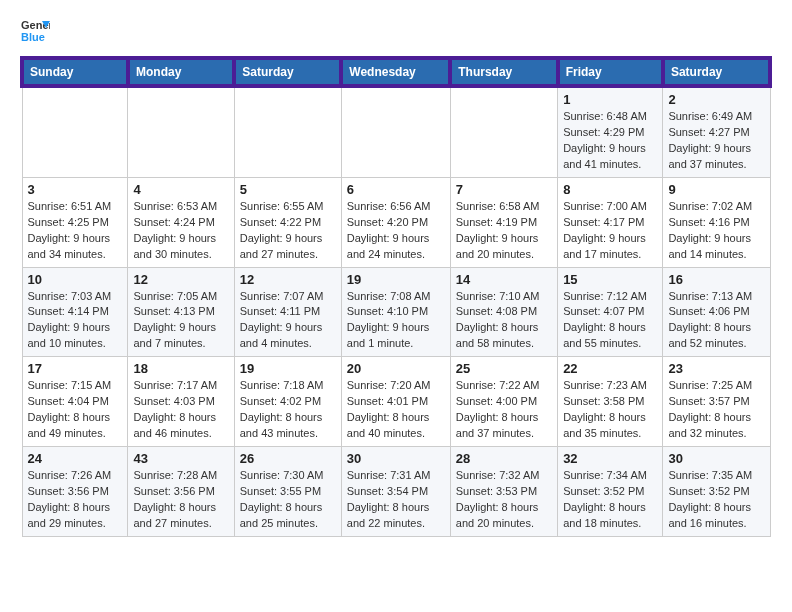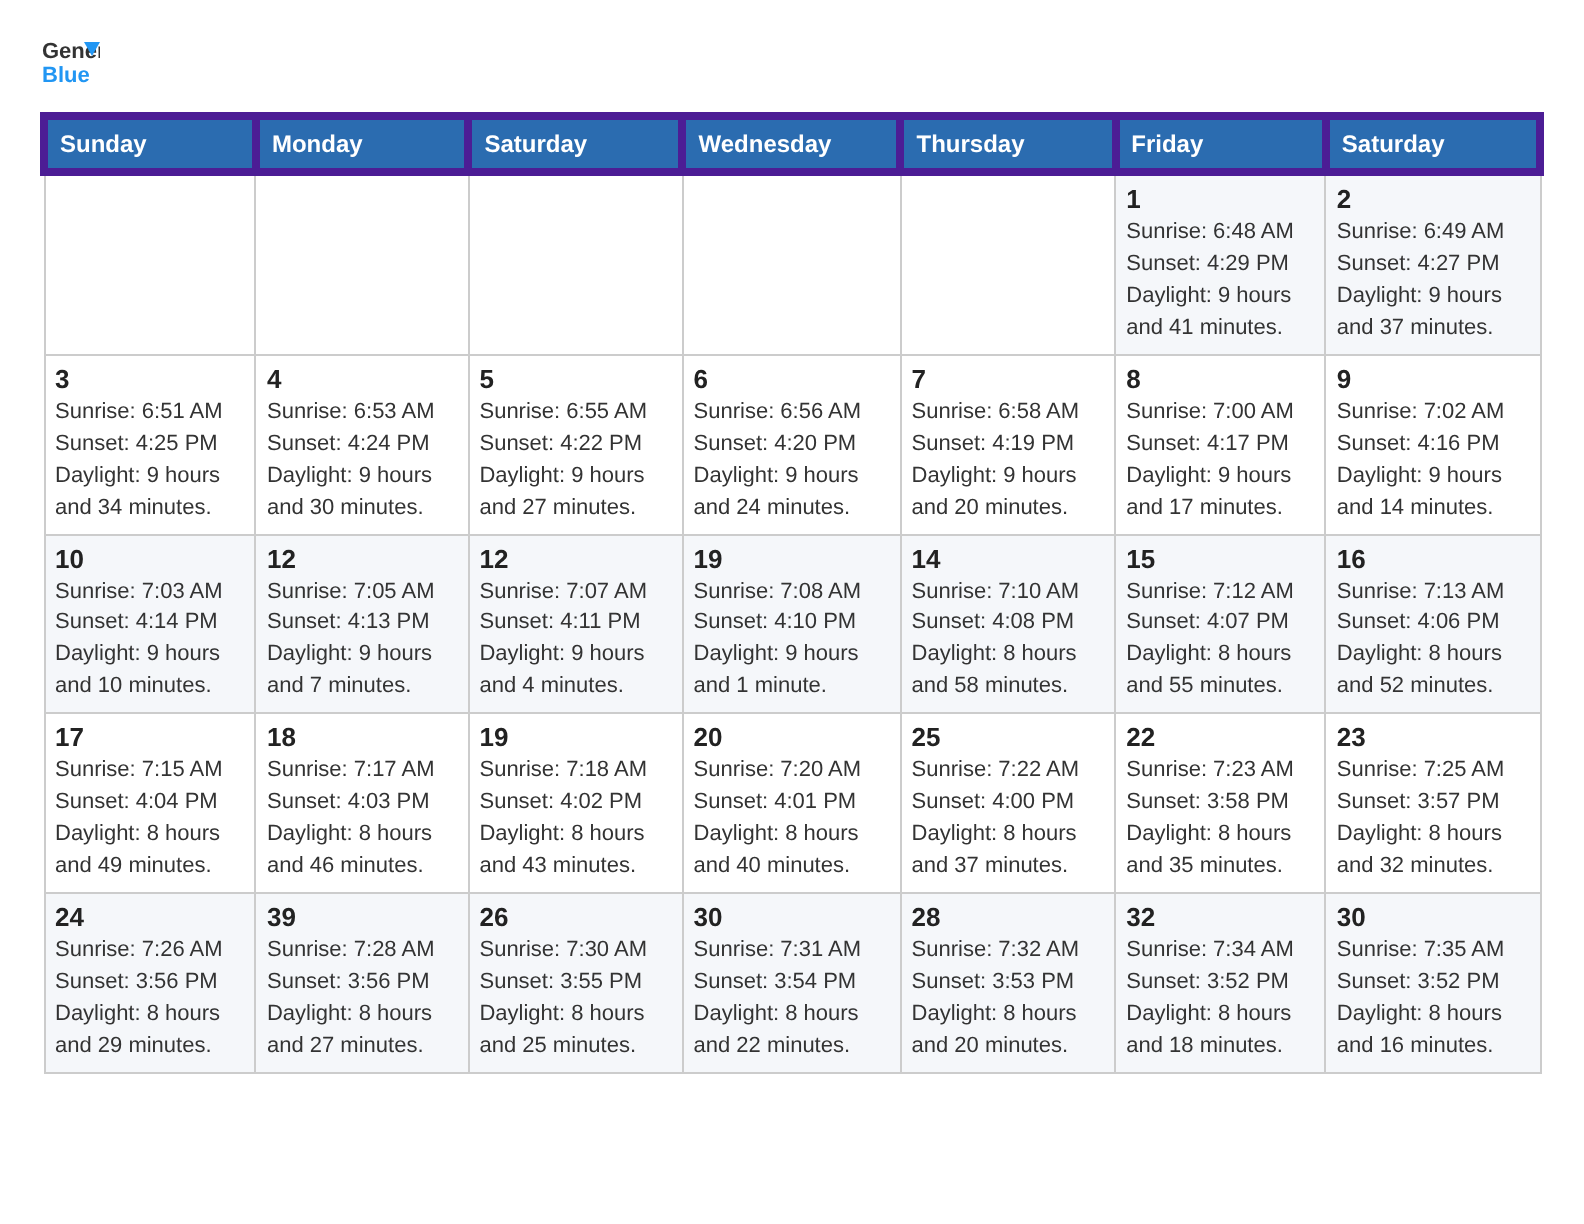--- a/index.html
+++ b/index.html
@@ -222,21 +222,21 @@
             <span class="day-num">23</span>
             <div class="day-info">Sunrise: 7:25 AM<br>Sunset: 3:57 PM<br>Daylight: 8 hours<br>and 32 minutes.</div>
           </td>
         </tr>
         <tr>
           <td>
             <span class="day-num">24</span>
             <div class="day-info">Sunrise: 7:26 AM<br>Sunset: 3:56 PM<br>Daylight: 8 hours<br>and 29 minutes.</div>
           </td>
           <td>
-            <span class="day-num">39</span>
+            <span class="day-num">43</span>
             <div class="day-info">Sunrise: 7:28 AM<br>Sunset: 3:56 PM<br>Daylight: 8 hours<br>and 27 minutes.</div>
           </td>
           <td>
             <span class="day-num">26</span>
             <div class="day-info">Sunrise: 7:30 AM<br>Sunset: 3:55 PM<br>Daylight: 8 hours<br>and 25 minutes.</div>
           </td>
           <td>
             <span class="day-num">30</span>
             <div class="day-info">Sunrise: 7:31 AM<br>Sunset: 3:54 PM<br>Daylight: 8 hours<br>and 22 minutes.</div>
           </td>

